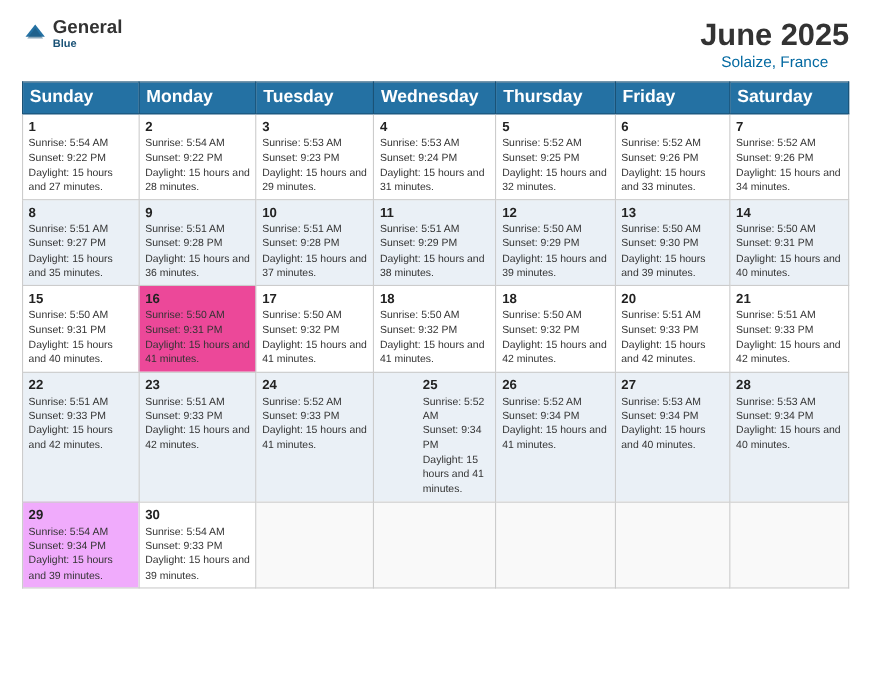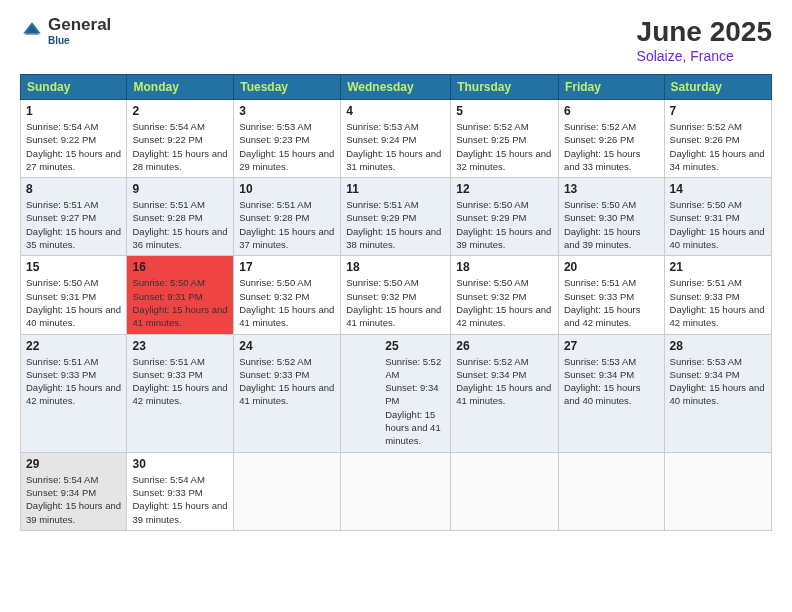--- a/index.html
+++ b/index.html
@@ -40,42 +40,42 @@
     .logo-blue {
       font-size: 10px;
       font-weight: bold;
       color: #1a5276;
     }
     .logo-icon {
       width: 24px;
       height: 24px;
     }
     .title-block {
-      text-align: left;
+      text-align: center;
     }
     .month-title {
       font-size: 28px;
       font-weight: bold;
       color: #333;
     }
     .location {
       font-size: 14px;
-      color: #6d28d9;
+      color: #0369a1;
     }
     .calendar {
       width: 100%;
       border-collapse: collapse;
       font-size: 10.5px;
     }
     .calendar th {
       background: #2471a3;
-      color: #bef264;
+      color: #ffffff;
       padding: 5px 6px;
       text-align: left;
-      font-size: 12px;
+      font-size: 16px;
       font-weight: bold;
       border: 1px solid #1a5276;
     }
     .calendar td {
       vertical-align: top;
       padding: 4px 5px;
       border: 1px solid #ccc;
       width: 113px;
       height: 78px;
       background: #fff;
@@ -191,21 +191,21 @@
           <td style="background: rgb(234, 240, 246);">
             <span class="day-num">14</span>
             <div class="day-info">Sunrise: 5:50 AM<br>Sunset: 9:31 PM<br>Daylight: 15 hours and 40 minutes.</div>
           </td>
         </tr>
         <tr>
           <td style="background: rgb(255, 255, 255); margin-top: 16px;">
             <span class="day-num">15</span>
             <div class="day-info">Sunrise: 5:50 AM<br>Sunset: 9:31 PM<br>Daylight: 15 hours and 40 minutes.</div>
           </td>
-          <td style="background: #ef4444;">
+          <td style="background: #ec4899;">
             <span class="day-num">16</span>
             <div class="day-info">Sunrise: 5:50 AM<br>Sunset: 9:31 PM<br>Daylight: 15 hours and 41 minutes.</div>
           </td>
           <td style="background: rgb(255, 255, 255);">
             <span class="day-num">17</span>
             <div class="day-info">Sunrise: 5:50 AM<br>Sunset: 9:32 PM<br>Daylight: 15 hours and 41 minutes.</div>
           </td>
           <td style="background: rgb(255, 255, 255);">
             <span class="day-num">18</span>
             <div class="day-info">Sunrise: 5:50 AM<br>Sunset: 9:32 PM<br>Daylight: 15 hours and 41 minutes.</div>
@@ -247,21 +247,21 @@
           <td style="background: rgb(234, 240, 246); margin-left: 14px;">
             <span class="day-num">27</span>
             <div class="day-info">Sunrise: 5:53 AM<br>Sunset: 9:34 PM<br>Daylight: 15 hours and 40 minutes.</div>
           </td>
           <td style="background: rgb(234, 240, 246);">
             <span class="day-num">28</span>
             <div class="day-info">Sunrise: 5:53 AM<br>Sunset: 9:34 PM<br>Daylight: 15 hours and 40 minutes.</div>
           </td>
         </tr>
         <tr>
-          <td style="background: #e5e5e5;">
+          <td style="background: #f0abfc;">
             <span class="day-num">29</span>
             <div class="day-info">Sunrise: 5:54 AM<br>Sunset: 9:34 PM<br>Daylight: 15 hours and 39 minutes.</div>
           </td>
           <td style="background: rgb(255, 255, 255);">
             <span class="day-num">30</span>
             <div class="day-info">Sunrise: 5:54 AM<br>Sunset: 9:33 PM<br>Daylight: 15 hours and 39 minutes.</div>
           </td>
           <td class="empty-cell" style="background: rgb(245, 245, 245);"></td>
           <td class="empty-cell" style="background: rgb(245, 245, 245);"></td>
           <td class="empty-cell" style="background: rgb(245, 245, 245);"></td>

